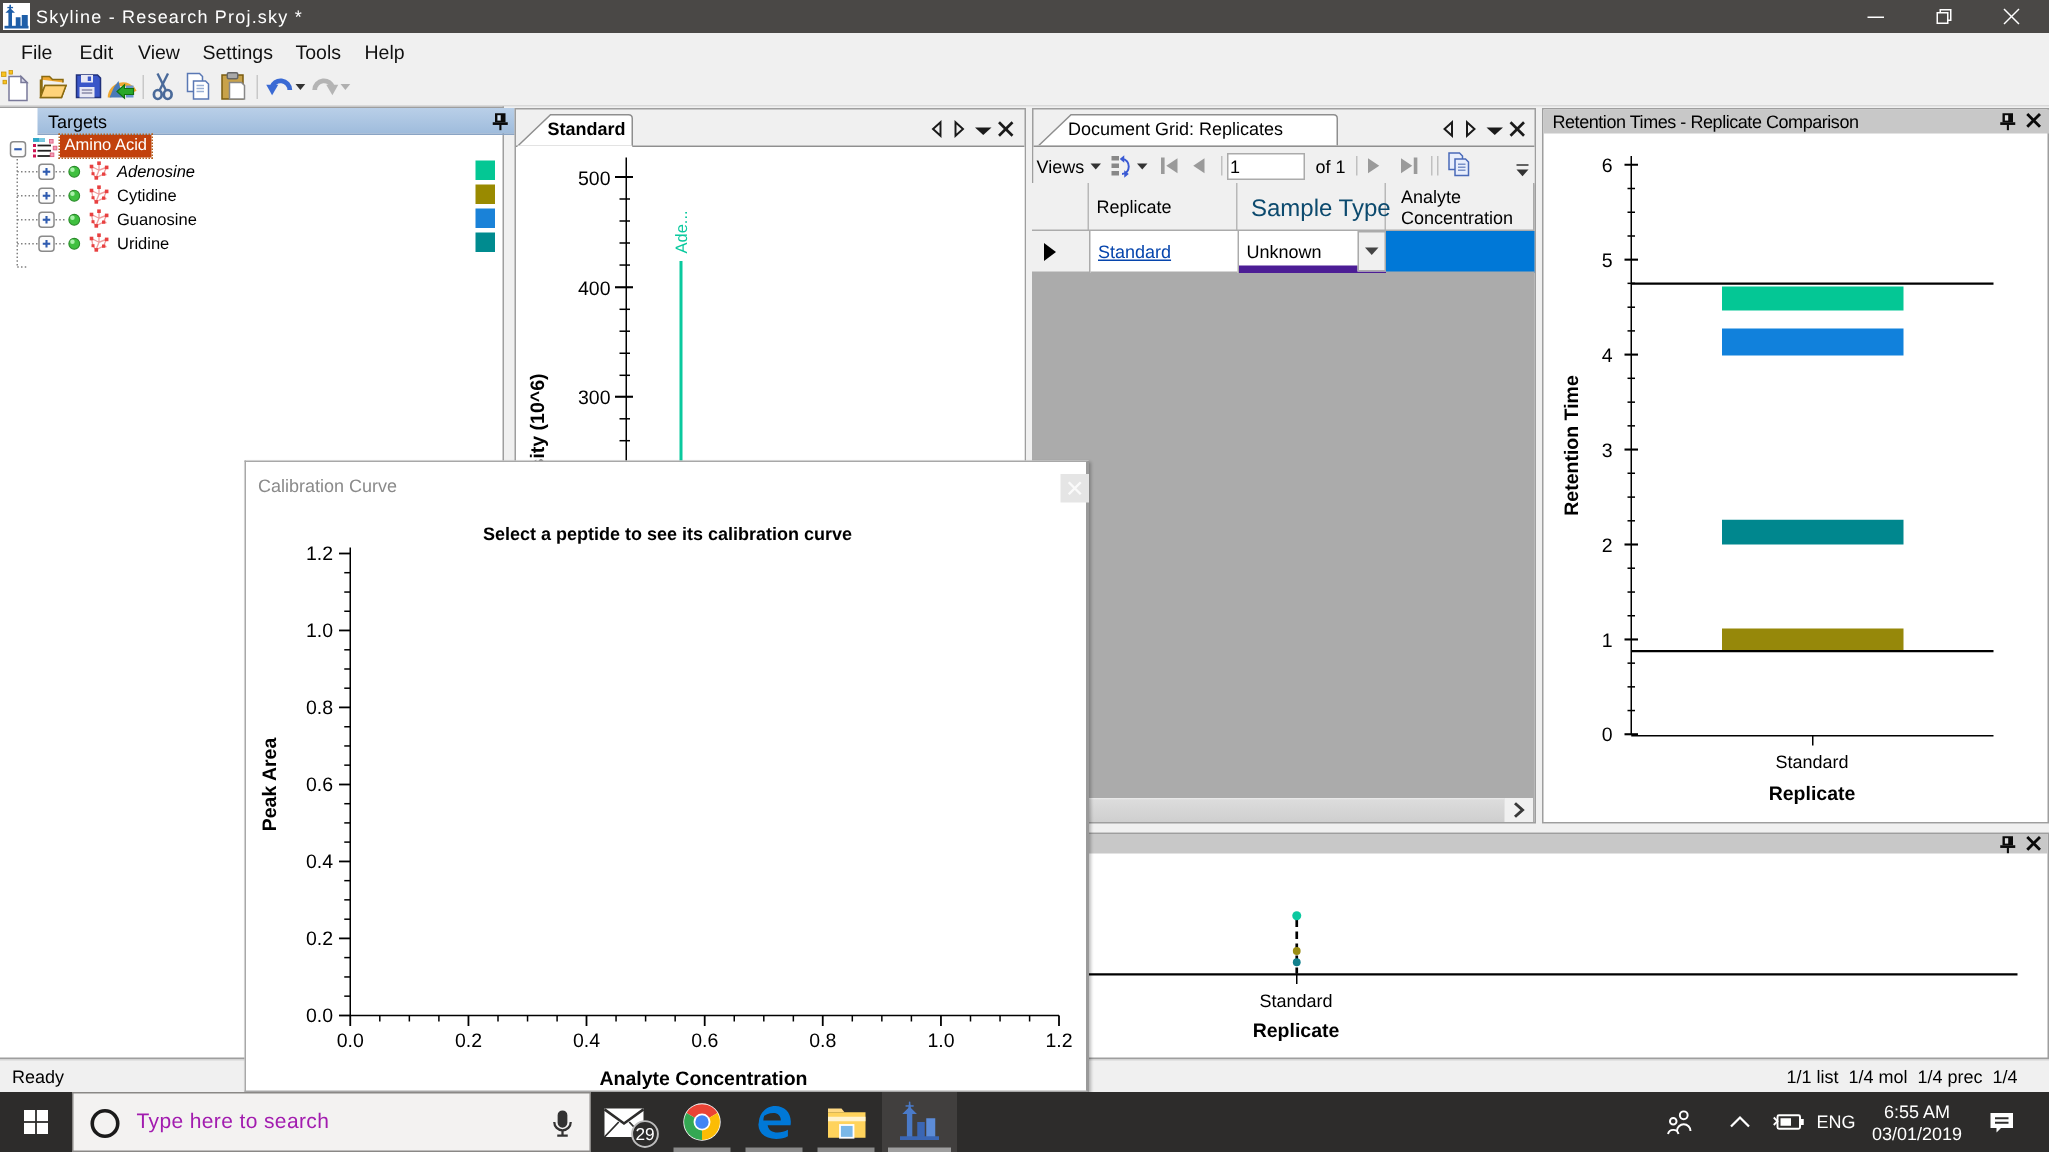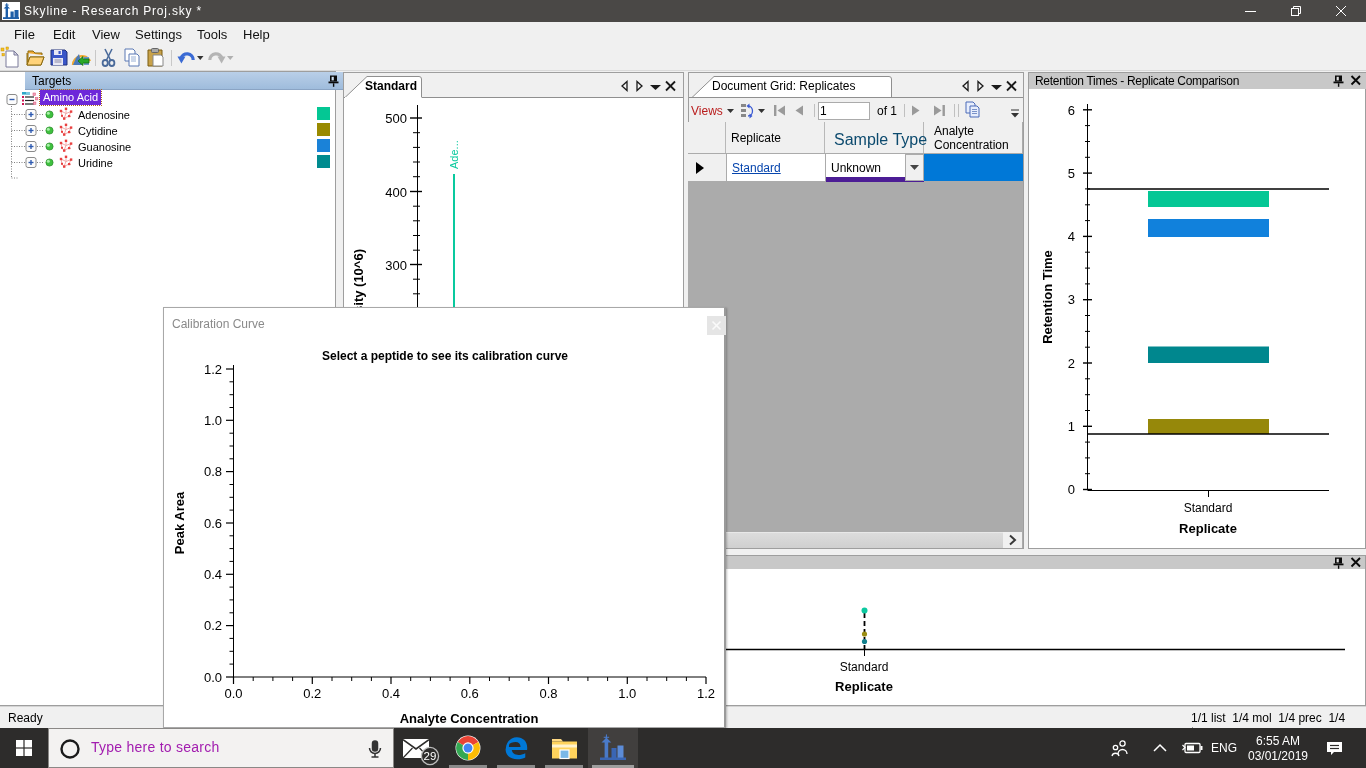--- a/index.html
+++ b/index.html
@@ -162,24 +162,24 @@
           <line x1="3" y1="12" x2="12" y2="12"></line>
       </g>
       <g fill="#f0a0b8" stroke="#e06080" stroke-width="0.6">
         <rect x="11" y="1" width="2.4" height="2.4"></rect>
           <rect x="13.5" y="5.5" width="2.4" height="2.4"></rect>
           <rect x="11.5" y="10" width="2.4" height="2.4"></rect>
       </g>
     </g>
   </svg>
 
-  <div class="abs" style="left:40px;top:18px;height:15px;background:#6d28d9;outline:1px dotted #b06020;padding:0 3px;font-size:11px;line-height:15px;color:#fff;">Amino Acid</div>
+  <div class="abs" style="left:40px;top:18px;height:15px;background:#c2410c;outline:1px dotted #b06020;padding:0 3px;font-size:11px;line-height:15px;color:#fff;">Amino Acid</div>
 
   <div class="abs" style="left:0;top:34px;width:334px;height:64px;font-size:11px;color:#000;">
-    <div class="abs" style="left:78px;top:3px;">Adenosine</div>
+    <div class="abs" style="left:78px;top:3px;font-style:italic;">Adenosine</div>
     <div class="abs" style="left:78px;top:19px;">Cytidine</div>
     <div class="abs" style="left:78px;top:35px;">Guanosine</div>
     <div class="abs" style="left:78px;top:51px;">Uridine</div>
   </div>
   <svg class="abs" style="left:0;top:34px" width="334" height="70" viewBox="0 0 334 70">
     <g>
 
       <g id="r1" transform="translate(0,0)">
         <rect x="26" y="3.5" width="10" height="10" rx="2" fill="#fcfcfc" stroke="#8a8a8a"></rect>
         <line x1="28.5" y1="8.5" x2="33.5" y2="8.5" stroke="#2f5bb0" stroke-width="1.4"></line>
@@ -273,21 +273,21 @@
     <g fill="none" stroke="#1a1a1a" stroke-width="1.3">
       <path d="M11 1.5 L6 6 L11 10.5 Z"></path>
       <path d="M21 1.5 L26 6 L21 10.5 Z"></path>
       <path d="M34 5 h11 l-5.5 5 z" fill="#1a1a1a" stroke="none"></path>
       <line x1="50" y1="1.5" x2="59" y2="10.5" stroke-width="1.8"></line>
       <line x1="59" y1="1.5" x2="50" y2="10.5" stroke-width="1.8"></line>
     </g>
   </svg>
 
   <div class="abs" style="left:0;top:24px;width:334px;height:26px;background:#f0f0f0;border-top:1px solid #8f8f8f;">
-    <span class="abs" style="left:2px;top:6px;font-size:12px;color:#b91c1c;">Views</span>
+    <span class="abs" style="left:2px;top:6px;font-size:12px;color:#000000;">Views</span>
     <svg class="abs" style="left:0;top:0" width="334" height="26" viewBox="0 0 334 26">
       <path d="M38 11 h7 l-3.5 4 z" fill="#333"></path>
       <g transform="translate(52,4)">
         <rect x="0" y="2" width="5" height="3" fill="#888"></rect>
           <rect x="0" y="7" width="5" height="3" fill="#888"></rect>
           <rect x="0" y="12" width="5" height="3" fill="#888"></rect>
         <path d="M7 14 C13 14 13 4 7 4" fill="none" stroke="#3a5ad4" stroke-width="1.3"></path>
         <path d="M5.5 4 l3 -2.5 v5 z" fill="#3a5ad4"></path>
         <path d="M8.5 14 l3 -2.5 v5 z" fill="#3a5ad4" transform="rotate(180 10 14)"></path>
       </g>

